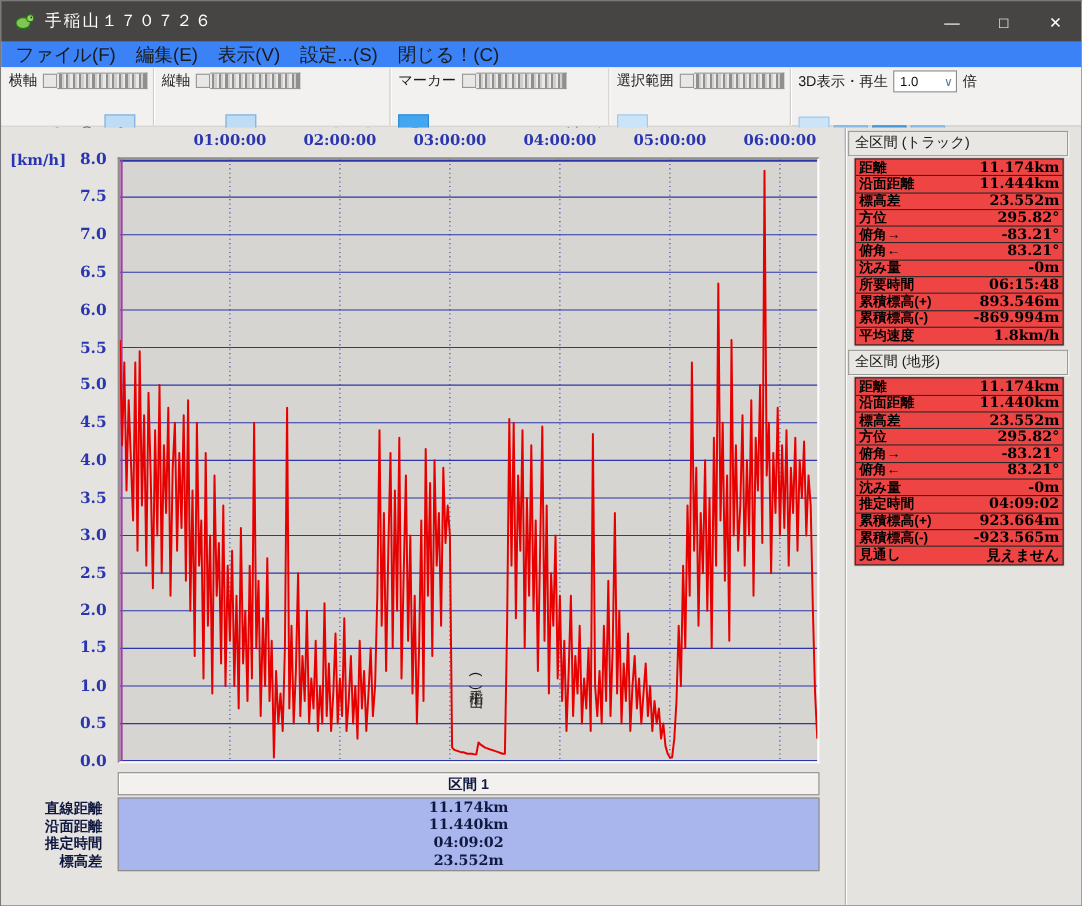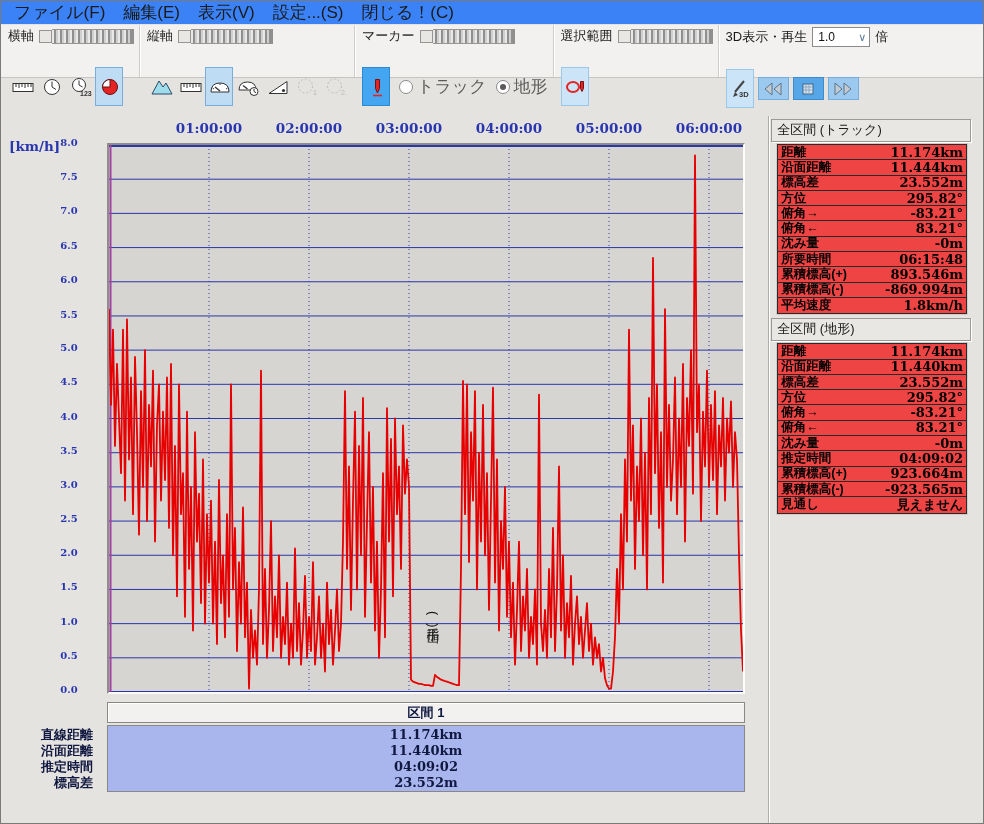--- a/index.html
+++ b/index.html
@@ -52,22 +52,22 @@
   
   .main { position: absolute; top: 115px; left: 0; right: 0; bottom: 0; display: flex; }
   .chartpane { position: relative; width: 768px; height: 100%; background: #e5e3df; }
   .statspane { position: relative; width: 215px; height: 100%; background: #e5e3df;
                border-left: 1px solid #aeaca8; box-shadow: inset 1px 0 0 #ffffff; padding-top: 1px; }
 
   .xtick { position: absolute; width: 80px; text-align: center; top: 4px;
            font-family: "DejaVu Serif", serif; font-weight: bold; font-size: 13.5px; color: #2936b0; }
   .kmh { position: absolute; left: 8px; top: 22px; font-family: "DejaVu Serif", serif;
          font-weight: bold; font-size: 13.5px; color: #2936b0; }
-  .ytick { position: absolute; left: 40px; width: 56px; text-align: center; height: 16px;
-           font-family: "DejaVu Serif", serif; font-weight: bold; font-size: 10px; color: #2936b0; }
+  .ytick { position: absolute; left: 40px; width: 56px; text-align: right; height: 16px;
+           font-family: "DejaVu Serif", serif; font-weight: bold; font-size: 14px; color: #2936b0; }
 
   .plot { position: absolute; left: 106px; top: 27px; width: 638px; height: 551px;
           background: #d6d5d1; border: 2px solid;
           border-color: #8f8d89 #fcfcfa #fcfcfa #8f8d89; }
   .plot svg { display: block; }
   .annotation { position: absolute; left: 317px; top: 466px; writing-mode: vertical-rl;
                 font-size: 12.5px; color: #1a1a1a; letter-spacing: 2px; line-height: 14px; }
 
   .segheader { position: absolute; left: 106px; top: 586px; width: 638px; height: 21px;
                background: #f2f1ef; border: 1px solid #8a8884; box-shadow: inset 1px 1px 0 #fff;
@@ -90,20 +90,36 @@
   .srow.last { border-bottom: none; }
   .srow .lbl { font-weight: bold; font-size: 12.5px; color: #000; white-space: nowrap; }
   .srow .val { font-weight: bold; font-family: "DejaVu Serif", serif; font-size: 13px;
                color: #000; white-space: nowrap; }
 </style>
 </head>
 <body>
 
 <div class="window">
 
+  <div class="titlebar">
+    <span class="appicon">
+      <svg width="19" height="17" viewBox="0 0 19 17">
+        <ellipse cx="8" cy="10" rx="6.5" ry="5" fill="#7ec850" stroke="#2d6e22"></ellipse>
+        <circle cx="14.5" cy="5.5" r="3.2" fill="#8ed45e" stroke="#2d6e22"></circle>
+        <circle cx="15.5" cy="4.8" r="0.8" fill="#1a3a12"></circle>
+        <path d="M4 14.5 L3 16.5 M9 15 L9 17 M12.5 13.5 L14 16" stroke="#2d6e22" stroke-width="1.2"></path>
+      </svg>
+    </span>
+    <span class="title">手稲山１７０７２６</span>
+    <div class="wincontrols">
+      <span class="wbtn">—</span>
+      <span class="wbtn">□</span>
+      <span class="wbtn">✕</span>
+    </div>
+  </div>
 
   <div class="menubar" id="menubar">
       <span class="menu-item">ファイル(F)</span>
       <span class="menu-item">編集(E)</span>
       <span class="menu-item">表示(V)</span>
       <span class="menu-item">設定...(S)</span>
       <span class="menu-item">閉じる！(C)</span>
     </div>
 
   <div class="toolbar">

